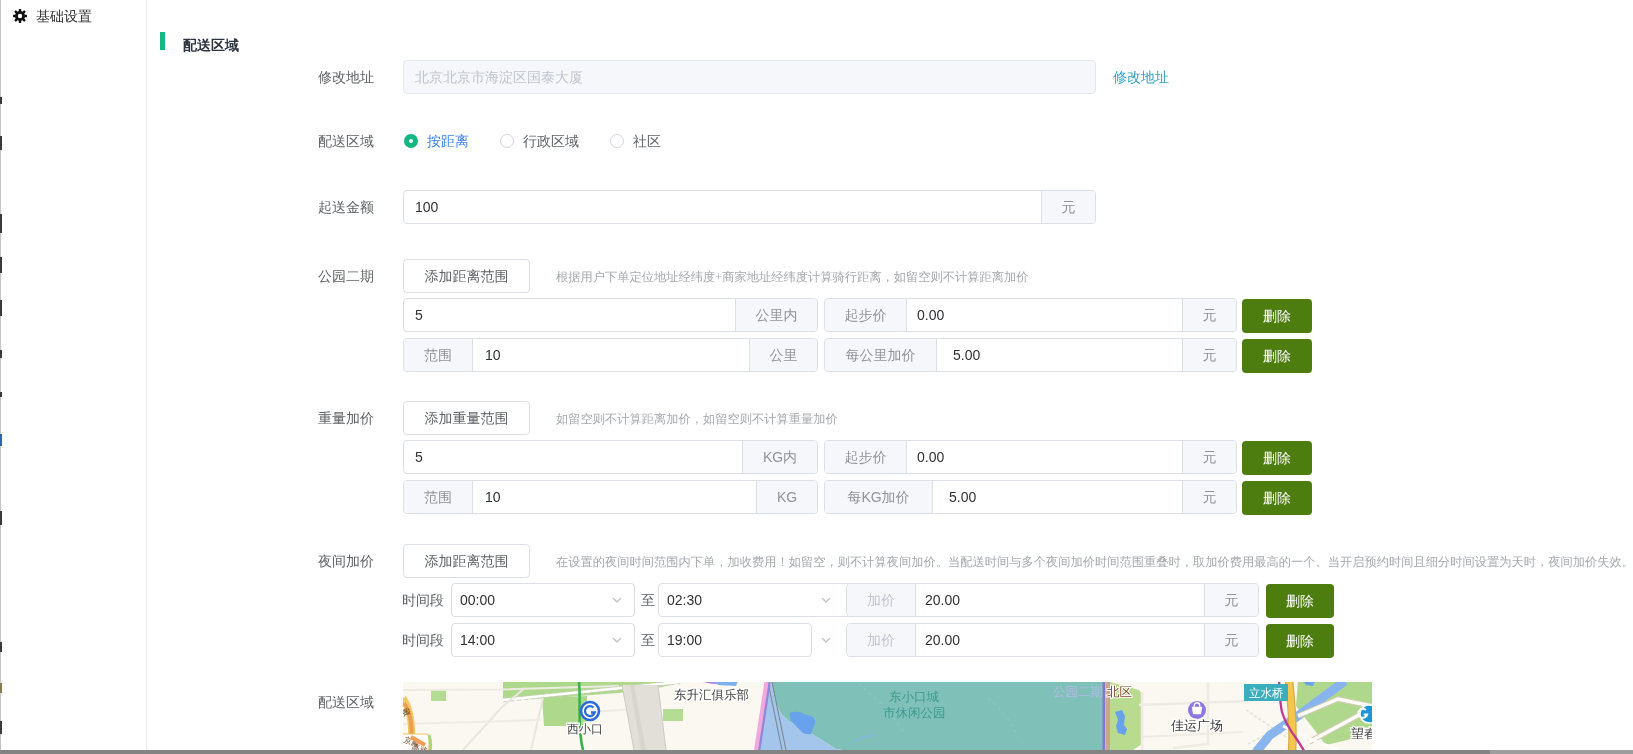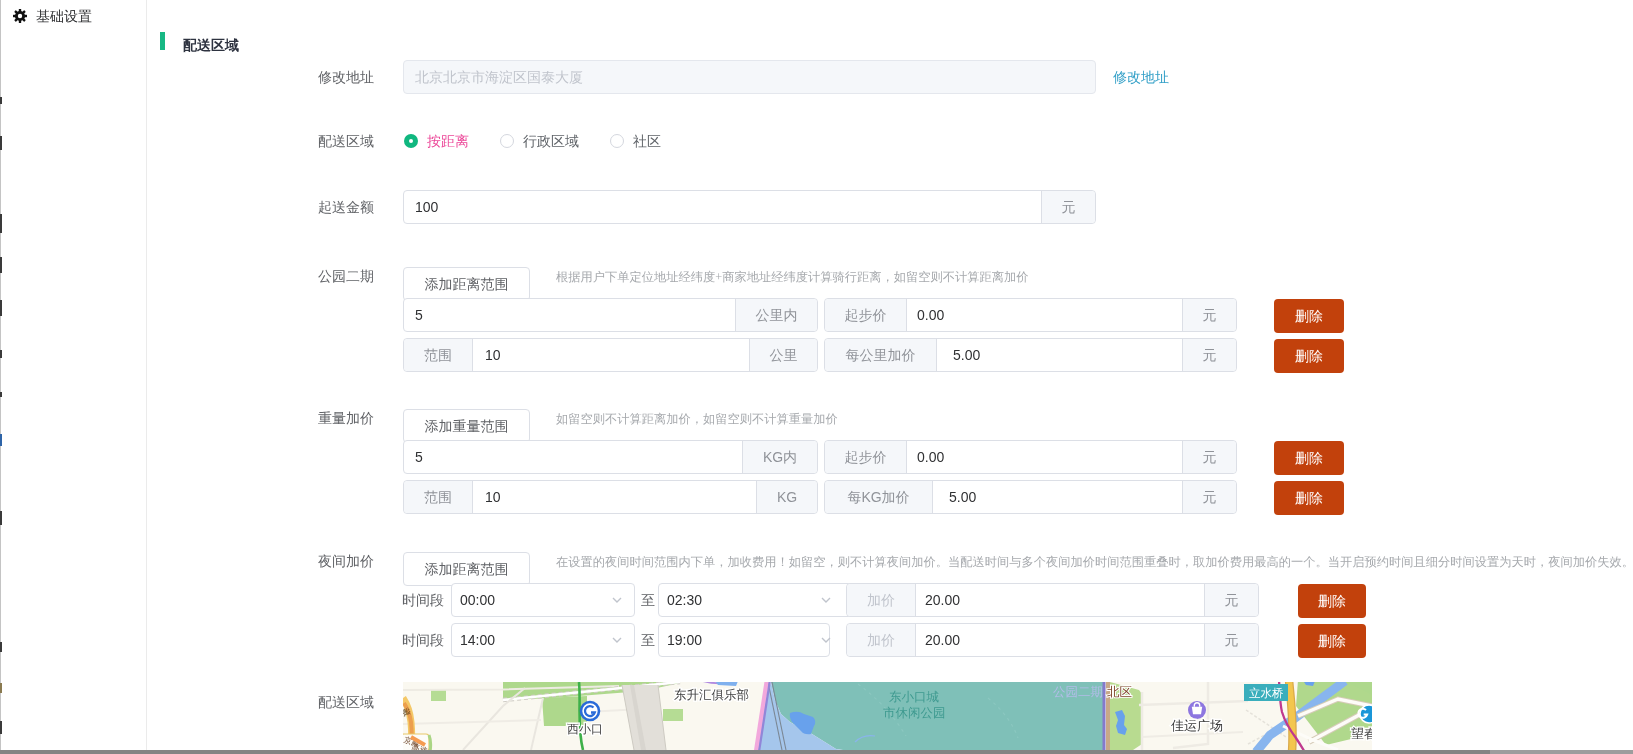--- a/index.html
+++ b/index.html
@@ -5,23 +5,23 @@
   * { margin:0; padding:0; box-sizing:border-box; }
   html,body { width:1633px; height:754px; background:#fff; font-family:"Liberation Sans", sans-serif; }
   #page { position:relative; width:1633px; height:754px; overflow:hidden; background:#fff; }
   .abs { position:absolute; }
   .lbl { position:absolute; width:90px; text-align:right; font-size:14px; color:#606266; line-height:20px; }
   .inp { position:absolute; height:34px; border:1px solid #dcdfe6; border-radius:4px; background:#fff;
          font-size:14px; color:#303133; line-height:32px; }
   .seg { position:absolute; top:0; bottom:0; background:#f5f7fa; color:#909399; font-size:14px;
          text-align:center; line-height:32px; }
   .btn { position:absolute; width:127px; height:34px; border:1px solid #dcdfe6; border-radius:4px;
-         background:#fff; font-size:14px; color:#606266; text-align:center; line-height:32px;margin-top:8px; }
-  .del { position:absolute; width:70px; height:34px; border-radius:4px; background:#c2410c;
-         color:#fff; font-size:14px; text-align:center; line-height:34px;margin-left:32px; }
+         background:#fff; font-size:14px; color:#606266; text-align:center; line-height:32px; }
+  .del { position:absolute; width:70px; height:34px; border-radius:4px; background:#4d7c0f;
+         color:#fff; font-size:14px; text-align:center; line-height:34px; }
   .hint { position:absolute; font-size:12.25px; color:#a6a9ad; line-height:18px; white-space:nowrap;font-family:Liberation Serif, serif; }
   .chev { position:absolute; width:12px; height:12px; }
 </style>
 </head>
 <body>
 <div id="page">
 
   <div class="abs" style="left:0;top:0;width:1px;height:754px;background:#c4c4c4"></div>
   <div class="abs" style="left:0;top:97px;width:2px;height:7px;background:#3a3a3a"></div>
   <div class="abs" style="left:0;top:136px;width:2px;height:14px;background:#3a3a3a"></div>
@@ -56,21 +56,21 @@
   <div class="abs" style="left:160px;top:32px;width:5px;height:18px;background:#17b884"></div>
   <div class="abs" style="left:183px;top:36px;font-size:14px;font-weight:bold;color:#2e3340;line-height:18px">配送区域</div>
 
   <div class="lbl" style="left:284px;top:67px">修改地址</div>
   <div class="inp" style="left:403px;top:60px;width:693px;background:#f5f7fa;border-color:#e4e7ed;color:#c0c4cc;padding-left:11px">北京北京市海淀区国泰大厦</div>
   <div class="abs" style="left:1113px;top:67px;font-size:14px;color:#319fc7;line-height:20px">修改地址</div>
 
   <div class="lbl" style="left:284px;top:131px">配送区域</div>
   <div class="abs" style="left:404px;top:134px;width:14px;height:14px;border-radius:50%;background:#10b77f"></div>
   <div class="abs" style="left:409px;top:139px;width:4px;height:4px;border-radius:50%;background:#fff"></div>
-  <div class="abs" style="left:427px;top:131px;font-size:14px;color:#ec4899;line-height:20px">按距离</div>
+  <div class="abs" style="left:427px;top:131px;font-size:14px;color:#3b82f6;line-height:20px">按距离</div>
   <div class="abs" style="left:500px;top:134px;width:14px;height:14px;border-radius:50%;background:#fff;border:1px solid #d4d7de"></div>
   <div class="abs" style="left:523px;top:131px;font-size:14px;color:#5f6368;line-height:20px">行政区域</div>
   <div class="abs" style="left:610px;top:134px;width:14px;height:14px;border-radius:50%;background:#fff;border:1px solid #d4d7de"></div>
   <div class="abs" style="left:633px;top:131px;font-size:14px;color:#5f6368;line-height:20px">社区</div>
 
   <div class="lbl" style="left:284px;top:197px">起送金额</div>
   <div class="inp" style="left:403px;top:190px;width:693px;padding-left:11px">100
     <div class="seg" style="right:0;width:54px;border-left:1px solid #dcdfe6;border-radius:0 4px 4px 0">元</div>
   </div>
 
@@ -139,21 +139,21 @@
     <div class="seg" style="right:0;width:54px;border-left:1px solid #dcdfe6;border-radius:0 4px 4px 0">元</div>
   </div>
   <div class="del" style="left:1266px;top:584px;width:68px">删除</div>
 
   <div class="abs" style="left:402px;top:630px;font-size:14px;color:#606266;line-height:20px">时间段</div>
   <div class="inp" style="left:451px;top:623px;width:184px;padding-left:8px">14:00</div>
   <svg class="chev" style="left:611px;top:634px" viewBox="0 0 12 12">
       <path d="M2 4l4 4 4-4" fill="none" stroke="#c0c4cc" stroke-width="1.4"></path>
     </svg>
   <div class="abs" style="left:641px;top:630px;font-size:14px;color:#606266;line-height:20px">至</div>
-  <div class="inp" style="left:658px;top:623px;width:172px;padding-left:8px">19:00</div>
+  <div class="inp" style="left:658px;top:623px;width:154px;padding-left:8px">19:00</div>
   <svg class="chev" style="left:820px;top:634px" viewBox="0 0 12 12">
       <path d="M2 4l4 4 4-4" fill="none" stroke="#c0c4cc" stroke-width="1.4"></path>
     </svg>
   <div class="inp" style="left:846px;top:623px;width:413px;padding-left:78px">20.00
     <div class="seg" style="left:0;width:69px;border-right:1px solid #dcdfe6;border-radius:4px 0 0 4px;color:#c0c4cc">加价</div>
     <div class="seg" style="right:0;width:54px;border-left:1px solid #dcdfe6;border-radius:0 4px 4px 0">元</div>
   </div>
   <div class="del" style="left:1266px;top:624px;width:68px">删除</div>
 
   <div class="lbl" style="left:284px;top:692px">配送区域</div>

